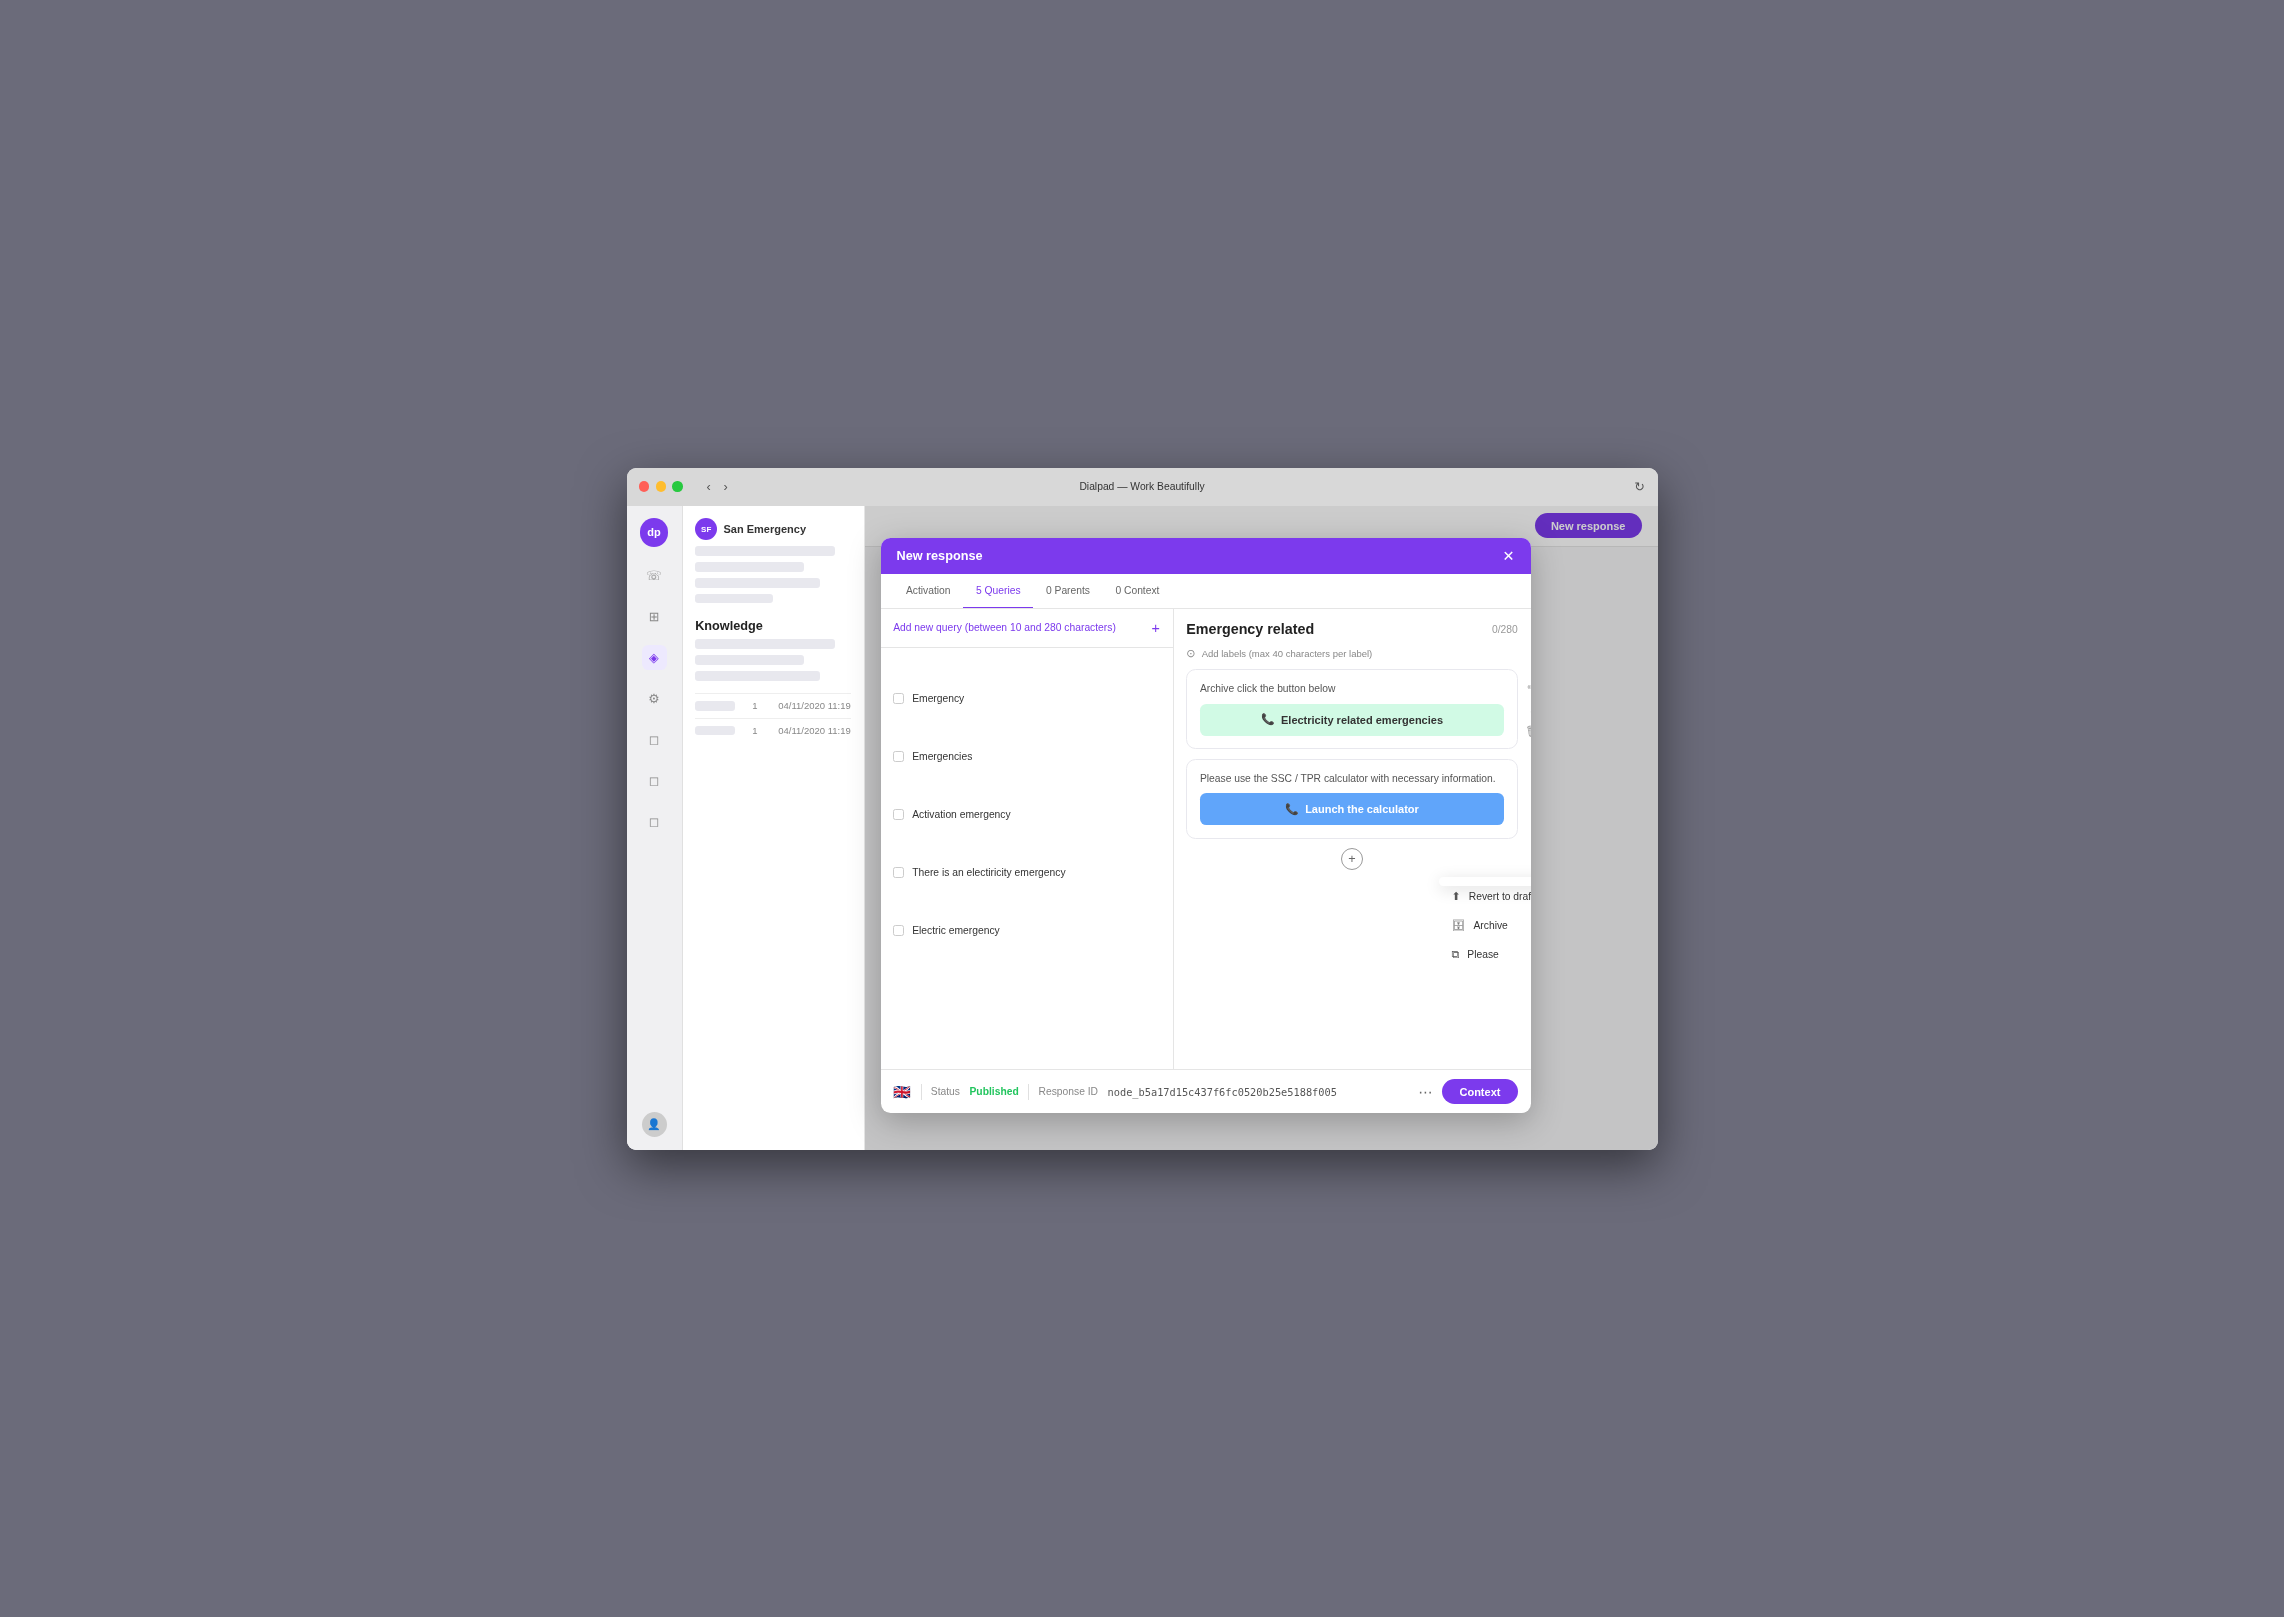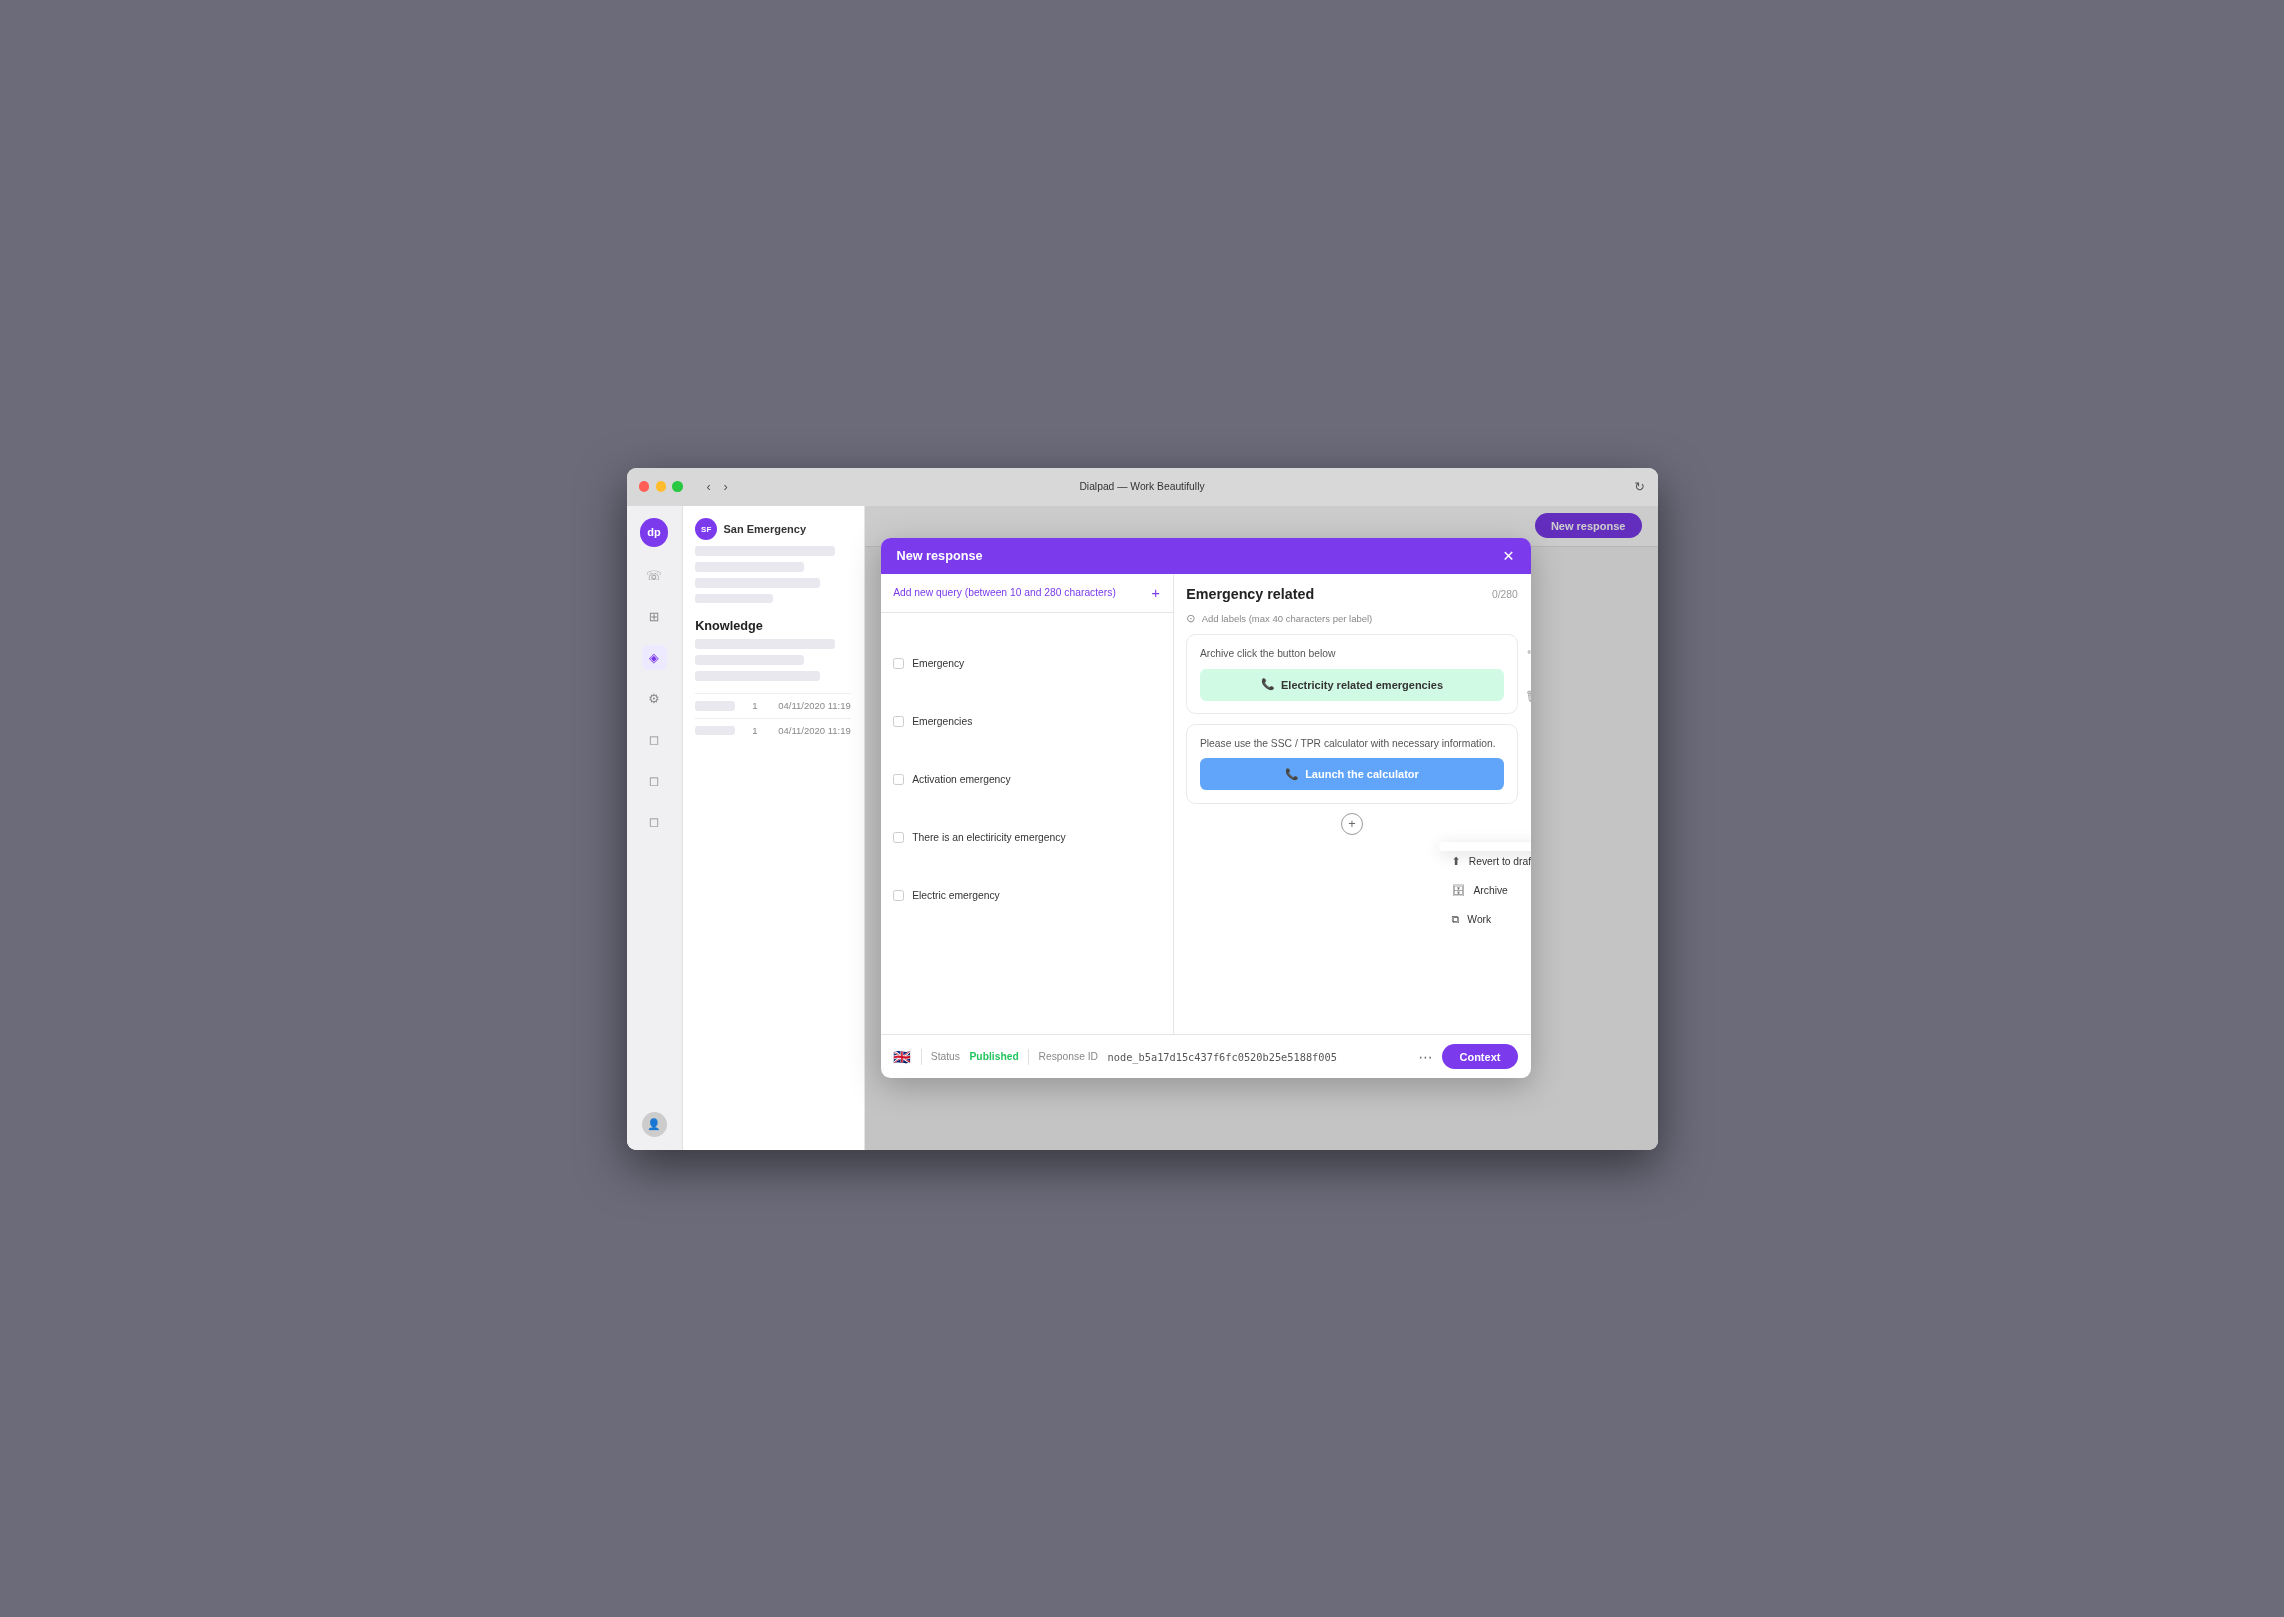--- a/index.html
+++ b/index.html
@@ -630,20 +630,34 @@
 
       <div class="modal-backdrop">
 
         <div class="modal">
 
           <div class="modal-header">
             <span class="modal-title">New response</span>
             <button class="modal-close">✕</button>
           </div>
 
+          <div class="modal-tabs">
+            <div class="modal-tab">
+              <span>Activation</span>
+            </div>
+            <div class="modal-tab active">
+              <span>5 Queries</span>
+            </div>
+            <div class="modal-tab">
+              <span>0 Parents</span>
+            </div>
+            <div class="modal-tab">
+              <span>0 Context</span>
+            </div>
+          </div>
 
           <div class="modal-body">
 
             <div class="queries-panel">
               <div class="add-query-bar">
                 <span class="add-query-text">Add new query (between 10 and 280 characters)</span>
                 <span class="add-query-plus">+</span>
               </div>
               <div class="query-list">
                 <div class="query-item">
@@ -709,21 +723,21 @@
                   <div class="dropdown-item">
                     <span class="dropdown-item-icon">⬆</span>
                     <span>Revert to draft</span>
                   </div>
                   <div class="dropdown-item">
                     <span class="dropdown-item-icon">🗄</span>
                     <span>Archive</span>
                   </div>
                   <div class="dropdown-item">
                     <span class="dropdown-item-icon">⧉</span>
-                    <span>Work</span>
+                    <span>Please</span>
                   </div>
                 </div>
               </div>
 
             </div>
           </div>
 
           <div class="modal-footer">
             <span class="flag-icon">🇬🇧</span>
             <div class="footer-divider"></div>

